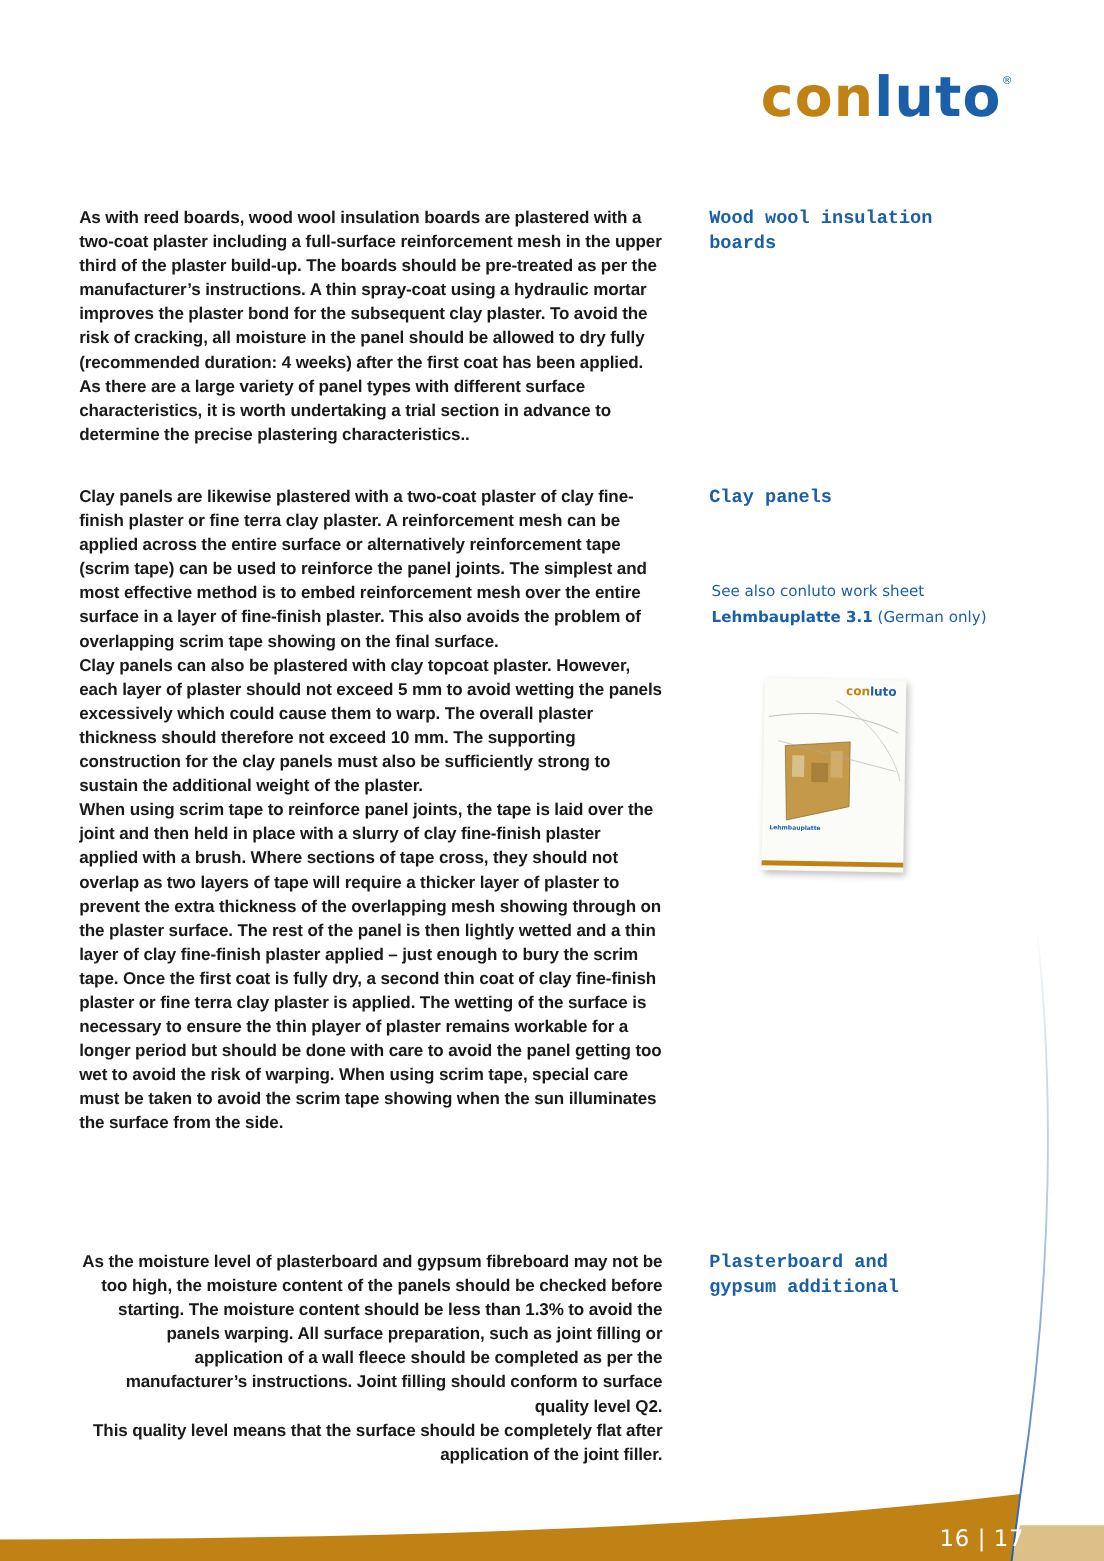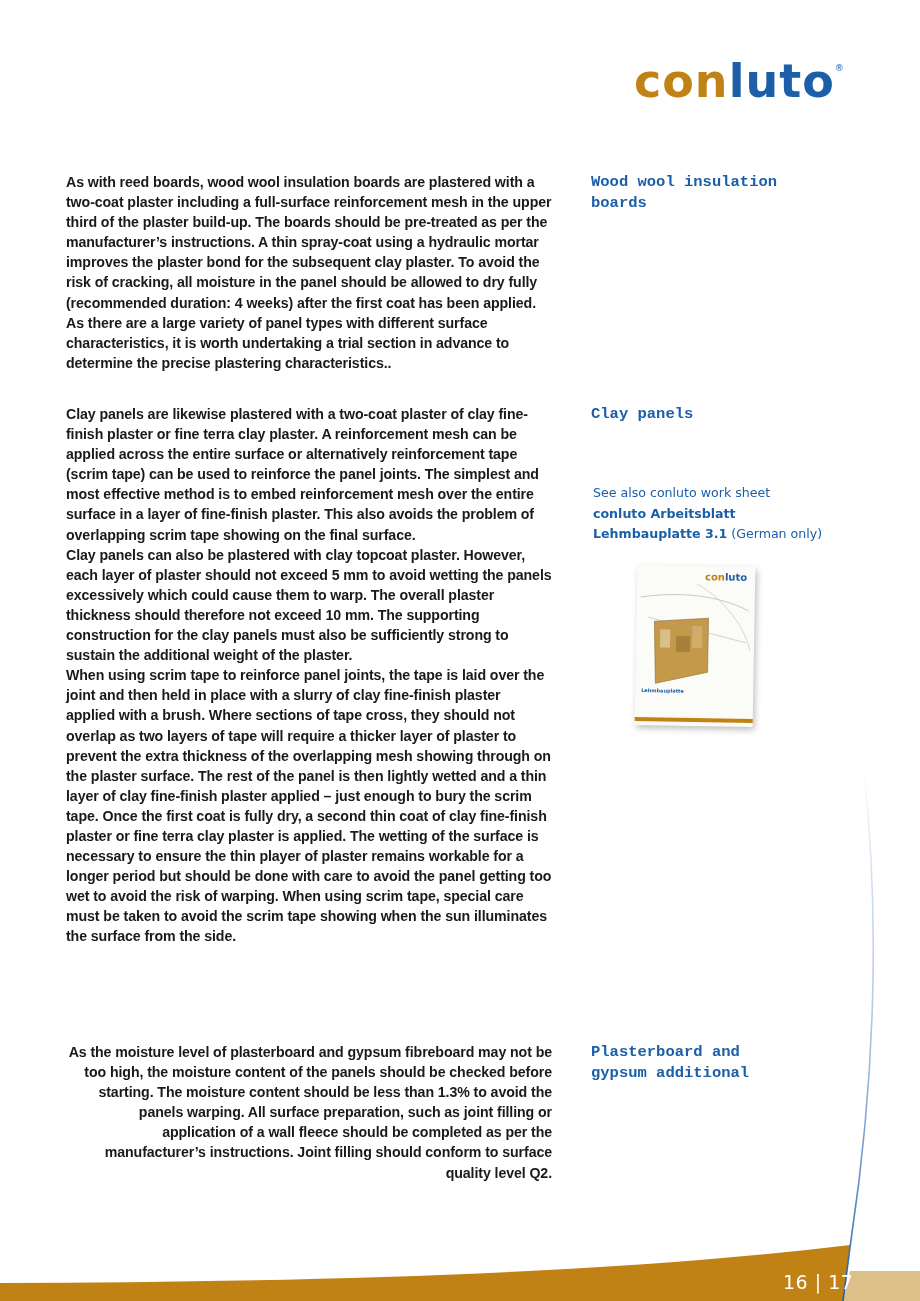--- a/index.html
+++ b/index.html
@@ -87,21 +87,20 @@
 
 <div class="body-text" style="top:404px;">
   <p>Clay panels are likewise plastered with a two-coat plaster of clay fine-finish plaster or fine terra clay plaster. A reinforcement mesh can be applied across the entire surface or alternatively reinforcement tape (scrim tape) can be used to reinforce the panel joints. The simplest and most effective method is to embed reinforcement mesh over the entire surface in a layer of fine-finish plaster. This also avoids the problem of overlapping scrim tape showing on the final surface.</p>
   <p>Clay panels can also be plastered with clay topcoat plaster. However, each layer of plaster should not exceed 5 mm to avoid wetting the panels excessively which could cause them to warp. The overall plaster thickness should therefore not exceed 10 mm. The supporting construction for the clay panels must also be sufficiently strong to sustain the additional weight of the plaster.</p>
   <p>When using scrim tape to reinforce panel joints, the tape is laid over the joint and then held in place with a slurry of clay fine-finish plaster applied with a brush. Where sections of tape cross, they should not overlap as two layers of tape will require a thicker layer of plaster to prevent the extra thickness of the overlapping mesh showing through on the plaster surface. The rest of the panel is then lightly wetted and a thin layer of clay fine-finish plaster applied – just enough to bury the scrim tape. Once the first coat is fully dry, a second thin coat of clay fine-finish plaster or fine terra clay plaster is applied. The wetting of the surface is necessary to ensure the thin player of plaster remains workable for a longer period but should be done with care to avoid the panel getting too wet to avoid the risk of warping. When using scrim tape, special care must be taken to avoid the scrim tape showing when the sun illuminates the surface from the side.</p>
 </div>
 <div class="heading" style="top:404px;">Clay panels</div>
 
 <div class="note">
   <div>See also conluto work sheet</div>
-  <div class="b">conluto Arbeitsblatt</div>
   <div><span class="b">Lehmbauplatte 3.1</span><span> (German only)</span></div>
 </div>
 
 <div class="booklet">
   <div class="booklet-logo"><span class="c">con</span><span class="l">luto</span></div>
   <svg width="118" height="120" style="position:absolute;left:0;top:14px;">
     <path d="M4 18 C 40 12, 80 14, 112 30" fill="none" stroke="#bbb" stroke-width="0.8"></path>
     <path d="M60 4 C 90 20, 110 50, 114 70" fill="none" stroke="#ccc" stroke-width="0.8"></path>
     <polygon points="18,42 72,38 72,92 20,104" fill="#c49a4a"></polygon>
     <polygon points="18,42 72,38 72,92 20,104" fill="none" stroke="#8a6a2a" stroke-width="0.6"></polygon>
@@ -109,16 +108,17 @@
     <rect x="40" y="56" width="14" height="16" fill="#a9803a"></rect>
     <rect x="56" y="46" width="10" height="22" fill="#d2ad6a"></rect>
     <line x1="12" y1="38" x2="110" y2="62" stroke="#aaa" stroke-width="0.5"></line>
   </svg>
   <div class="booklet-title">Lehmbauplatte</div>
   <div class="booklet-foot"></div>
 </div>
 
 <div class="body-text" style="top:1042px;text-align:right;">
   <p>As the moisture level of plasterboard and gypsum fibreboard may not be too high, the moisture content of the panels should be checked before starting. The moisture content should be less than 1.3% to avoid the panels warping. All surface preparation, such as joint filling or application of a wall fleece should be completed as per the manufacturer’s instructions. Joint filling should conform to surface quality level Q2.</p>
+  <p>This quality level means that the surface should be completely flat after application of the joint filler.</p>
 </div>
 <div class="heading" style="top:1042px; width:170px;">Plasterboard and gypsum additional</div>
 
 <div class="footer-num">16 | 17</div>
 
 </body></html>

